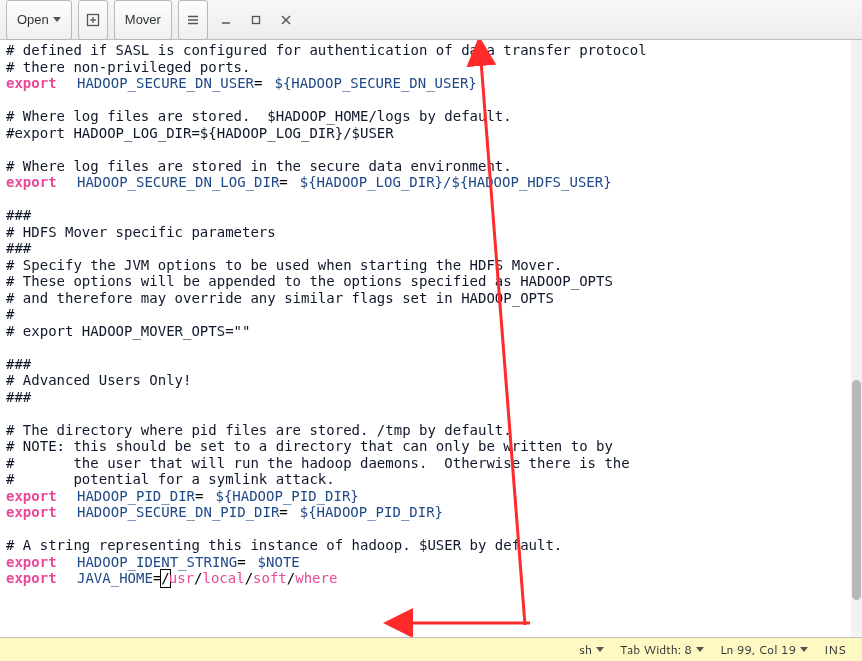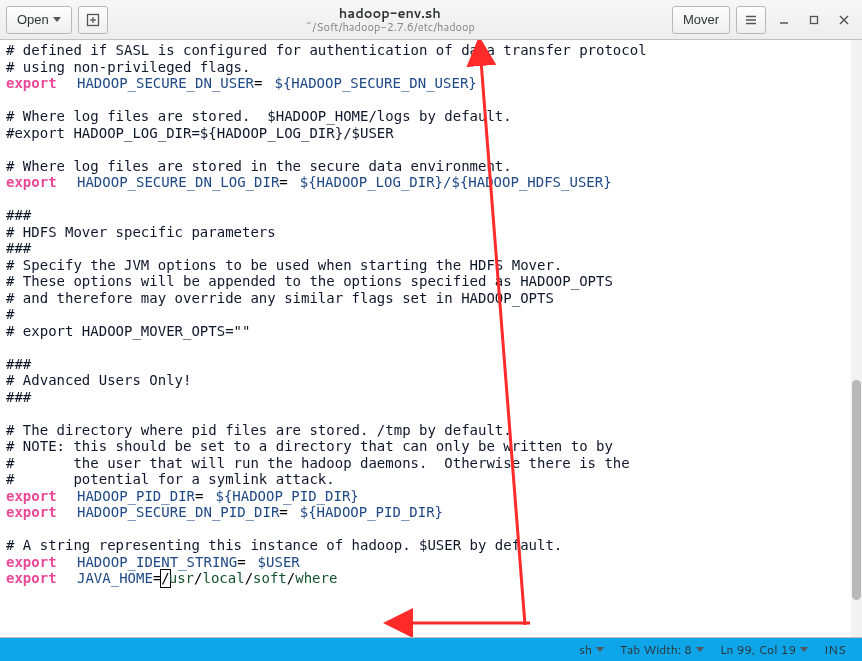--- a/index.html
+++ b/index.html
@@ -31,21 +31,21 @@
     background: linear-gradient(to bottom, #fdfdfd, #f0f0f0);
     border: 1px solid #b8b8b8;
     border-radius: 3px;
     padding: 4px 10px;
     font-size: 13px;
     cursor: pointer;
     display: inline-flex;
     align-items: center;
     gap: 4px;
     color: #2e3436;
-    height: 28px;
+    height: 40px;
   }
   .btn.icon-only { padding: 4px 7px; width: 30px; justify-content: center; }
   .window-btn {
     width: 24px; height: 24px;
     display: inline-flex; align-items: center; justify-content: center;
     cursor: pointer;
     color: #555;
     font-size: 13px;
   }
   .triangle-down {
@@ -65,37 +65,37 @@
     font-size: 14px;
     line-height: 16.5px;
     white-space: pre;
     padding: 2px 6px 2px 6px;
     color: #204a87;
   }
   .kw { color: #ec4899; font-weight: bold; }
   .com { color: #0f172a; }
   .id { color: #204a87; padding-left: 12px; }
   .pun { color: #000; }
-  .path { color: #14532d; }
+  .path { color: #ec4899; }
   .slash { color: #000; }
   .cursor-box {
     outline: 1px solid #000;
     display: inline-block;
     margin-right: -1px;
   }
 
   .arrow-svg {
     position: absolute;
     top: 0; left: 0;
     pointer-events: none;
   }
 
   .statusbar {
     height: 24px;
-    background: #0ea5e9;
+    background: #fef9c3;
     border-top: 1px solid #c0c0c0;
     display: flex;
     align-items: center;
     font-size: 12px;
     color: #2e3436;
     padding: 0 8px;
   }
   .status-item {
     display: flex;
     align-items: center;
@@ -131,24 +131,20 @@
       <span class="triangle-down"></span>
     </button>
     <button class="btn icon-only">
       <svg width="14" height="14" viewBox="0 0 14 14">
         <rect x="1.5" y="1.5" width="11" height="11" fill="none" stroke="#555" stroke-width="1.3"></rect>
         <line x1="7" y1="4" x2="7" y2="10" stroke="#555" stroke-width="1.3"></line>
         <line x1="4" y1="7" x2="10" y2="7" stroke="#555" stroke-width="1.3"></line>
       </svg>
     </button>
   </div>
-  <div class="hb-center">
-    <span class="hb-title">hadoop-env.sh</span>
-    <span class="hb-subtitle">~/Soft/hadoop-2.7.6/etc/hadoop</span>
-  </div>
   <div class="hb-right">
     <button class="btn">
       <span>Mover</span>
     </button>
     <button class="btn icon-only">
       <svg width="14" height="14" viewBox="0 0 14 14">
         <line x1="2" y1="3.5" x2="12" y2="3.5" stroke="#555" stroke-width="1.5"></line>
         <line x1="2" y1="7" x2="12" y2="7" stroke="#555" stroke-width="1.5"></line>
         <line x1="2" y1="10.5" x2="12" y2="10.5" stroke="#555" stroke-width="1.5"></line>
       </svg>
@@ -167,21 +163,21 @@
       <svg width="12" height="12" viewBox="0 0 12 12">
         <line x1="2" y1="2" x2="10" y2="10" stroke="#555" stroke-width="1.5"></line>
         <line x1="10" y1="2" x2="2" y2="10" stroke="#555" stroke-width="1.5"></line>
       </svg>
     </span>
   </div>
 </div>
 
 <div class="editor-wrap">
   <pre class="editor" id="editor-pre"><span class="com"># defined if SASL is configured for authentication of data transfer protocol</span>
-<span class="com"># using non-privileged flags.</span>
+<span class="com"># there non-privileged ports.</span>
 <span class="kw">export</span> <span class="id">HADOOP_SECURE_DN_USER</span><span class="pun">=</span><span class="id">${HADOOP_SECURE_DN_USER}</span>
 
 <span class="com"># Where log files are stored.  $HADOOP_HOME/logs by default.</span>
 <span class="com">#export HADOOP_LOG_DIR=${HADOOP_LOG_DIR}/$USER</span>
 
 <span class="com"># Where log files are stored in the secure data environment.</span>
 <span class="kw">export</span> <span class="id">HADOOP_SECURE_DN_LOG_DIR</span><span class="pun">=</span><span class="id">${HADOOP_LOG_DIR}/${HADOOP_HDFS_USER}</span>
 
 <span class="com">###</span>
 <span class="com"># HDFS Mover specific parameters</span>
@@ -197,21 +193,21 @@
 <span class="com">###</span>
 
 <span class="com"># The directory where pid files are stored. /tmp by default.</span>
 <span class="com"># NOTE: this should be set to a directory that can only be written to by</span>
 <span class="com">#       the user that will run the hadoop daemons.  Otherwise there is the</span>
 <span class="com">#       potential for a symlink attack.</span>
 <span class="kw">export</span> <span class="id">HADOOP_PID_DIR</span><span class="pun">=</span><span class="id">${HADOOP_PID_DIR}</span>
 <span class="kw">export</span> <span class="id">HADOOP_SECURE_DN_PID_DIR</span><span class="pun">=</span><span class="id">${HADOOP_PID_DIR}</span>
 
 <span class="com"># A string representing this instance of hadoop. $USER by default.</span>
-<span class="kw">export</span> <span class="id">HADOOP_IDENT_STRING</span><span class="pun">=</span><span class="id">$USER</span>
+<span class="kw">export</span> <span class="id">HADOOP_IDENT_STRING</span><span class="pun">=</span><span class="id">$NOTE</span>
 <span class="kw">export</span> <span class="id">JAVA_HOME</span><span class="pun">=</span><span class="cursor-box"><span class="slash">/</span></span><span class="path">usr</span><span class="slash">/</span><span class="path">local</span><span class="slash">/</span><span class="path">soft</span><span class="slash">/</span><span class="path">where</span>
 </pre>
 
   <div class="scrollbar">
     <div class="scroll-thumb"></div>
   </div>
 
   <svg class="arrow-svg" width="862" height="620">
     <defs>
       <marker id="arrowhead" markerWidth="10" markerHeight="10" refX="6" refY="5" orient="auto">

